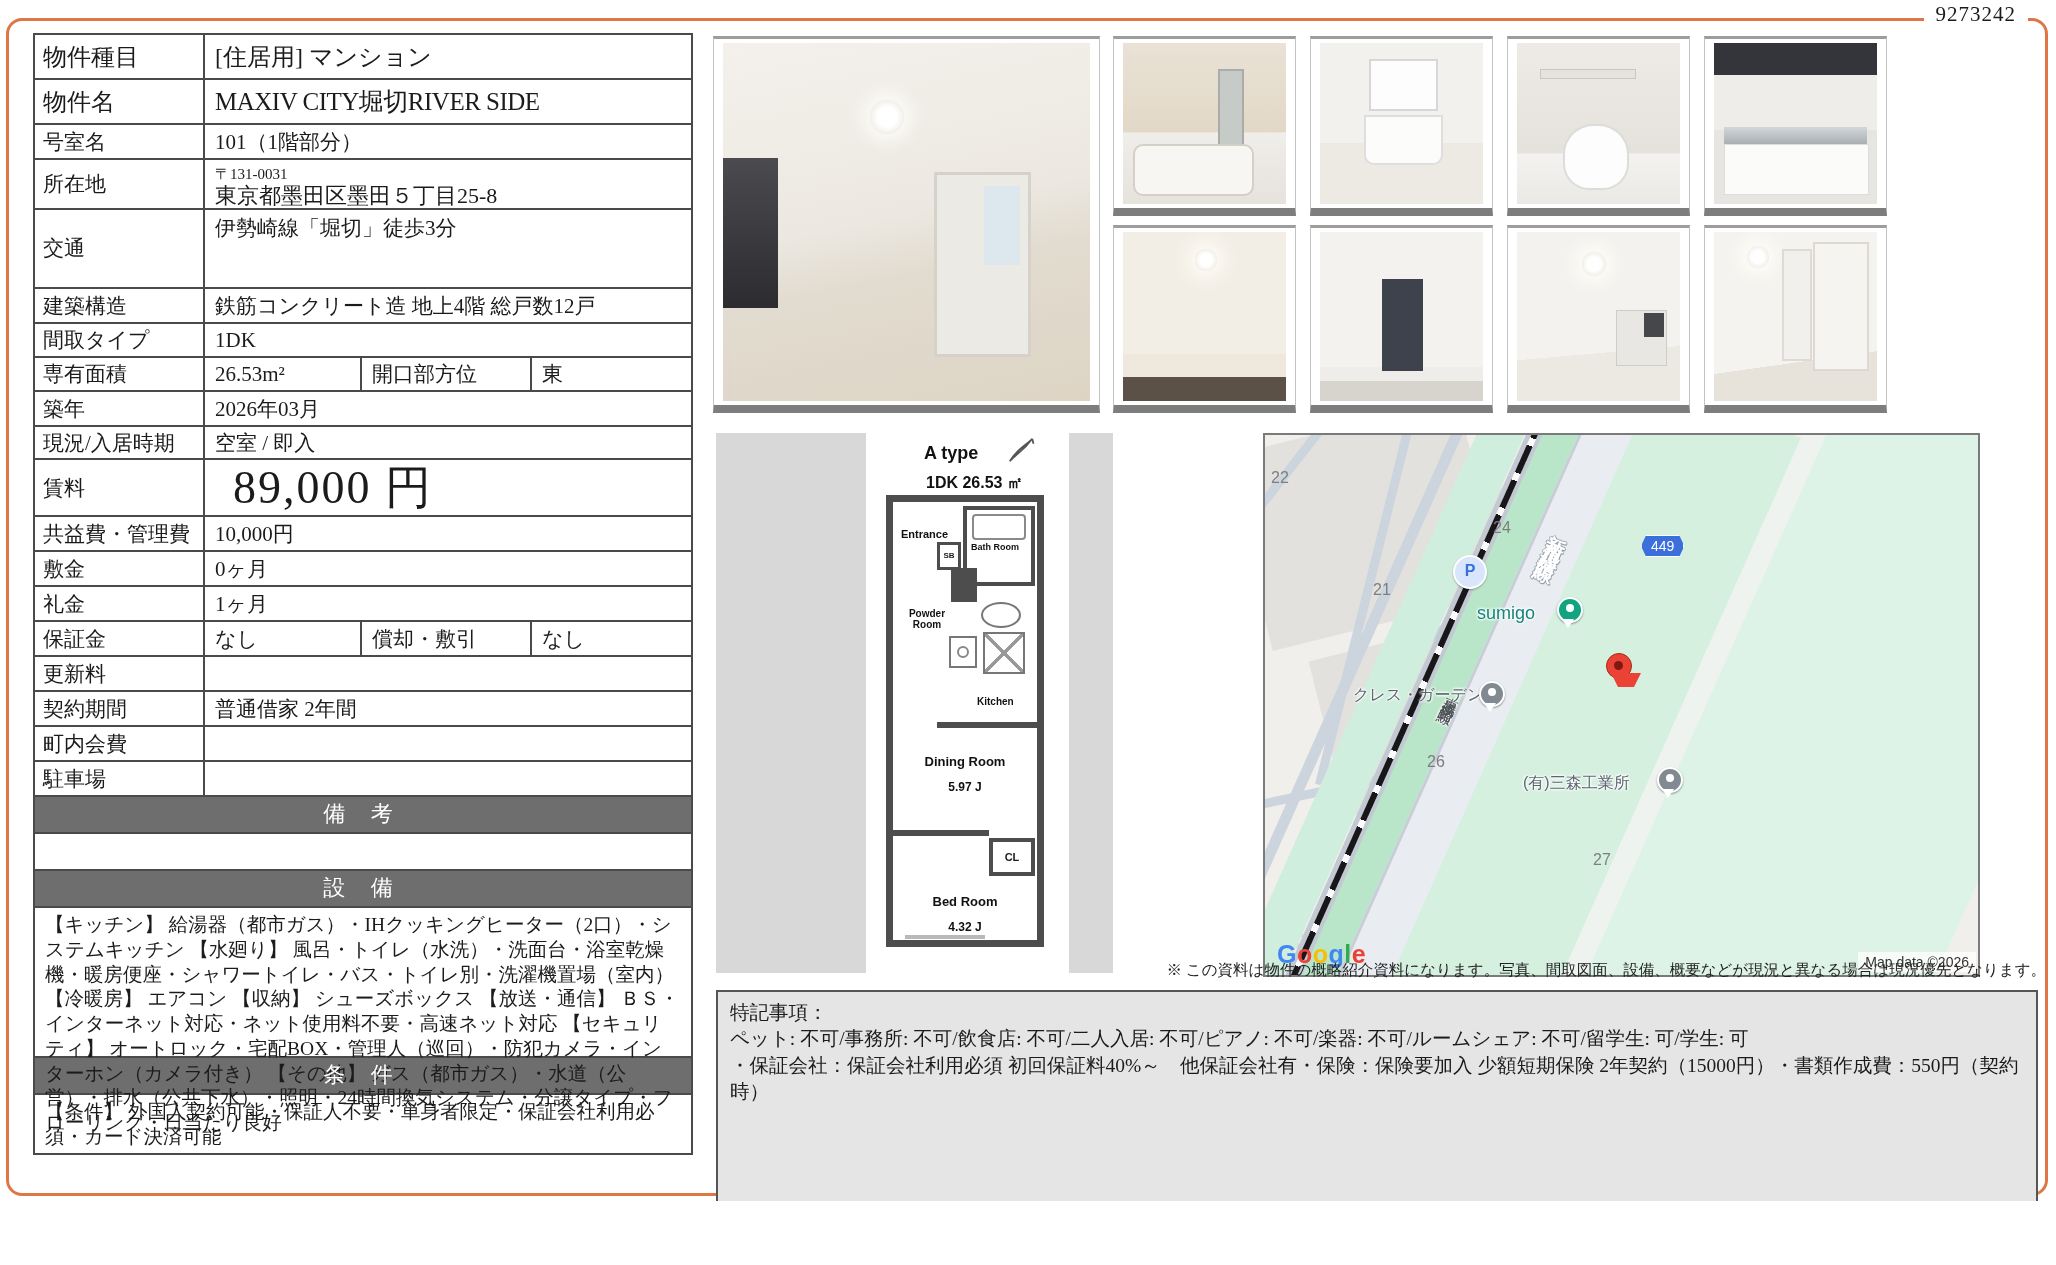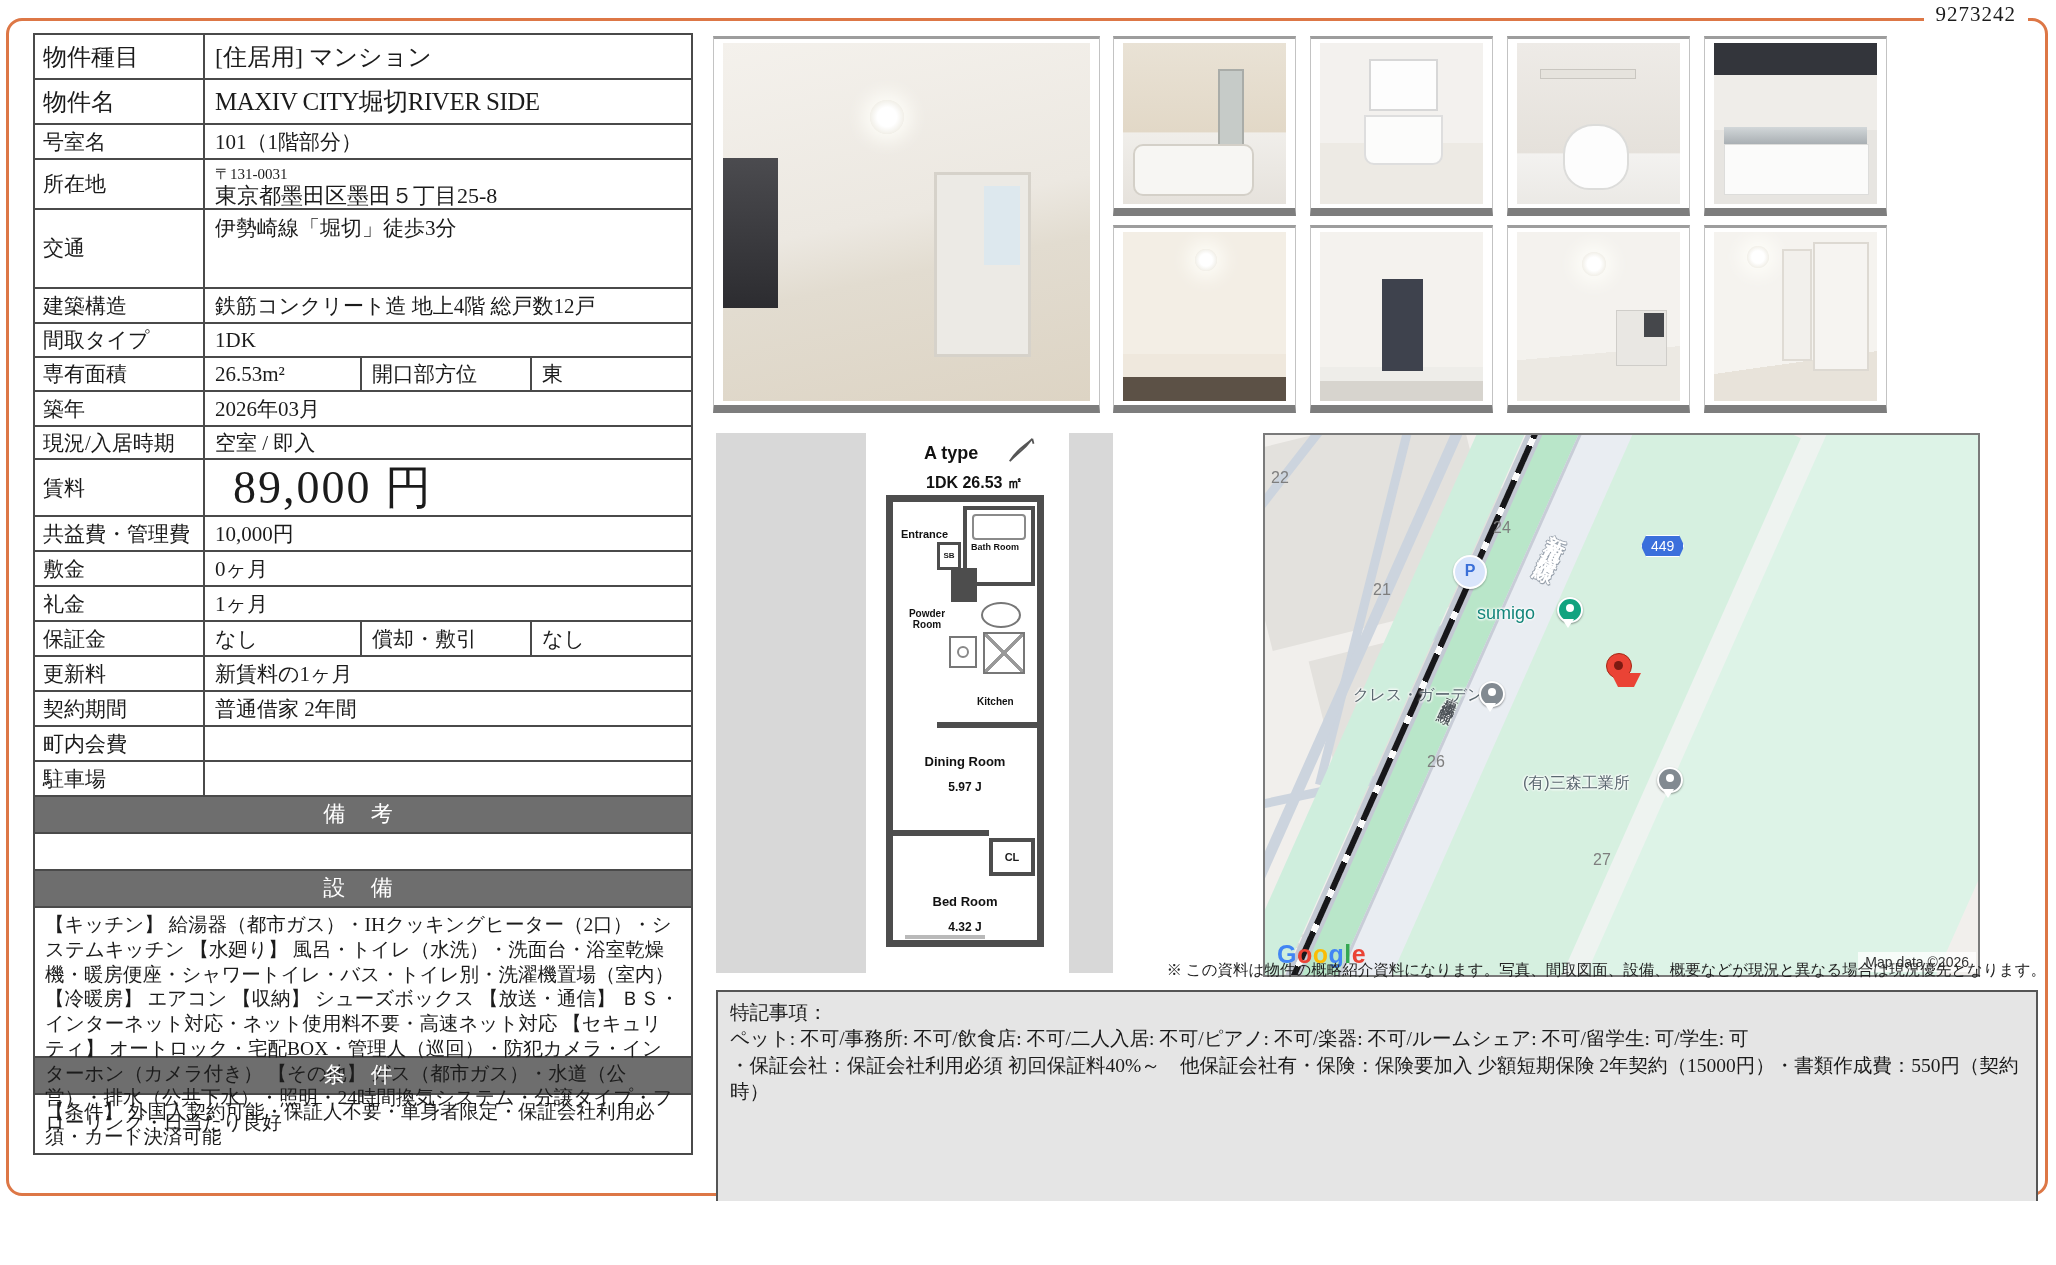--- a/index.html
+++ b/index.html
@@ -231,21 +231,20 @@
         <div class="tv">1ヶ月</div>
       </div>
     <div class="trow h35">
         <div class="tl">保証金</div>
         <div class="tv tv2">なし</div>
         <div class="tv tl2">償却・敷引</div>
         <div class="tv">なし</div>
       </div>
     <div class="trow h35">
         <div class="tl">更新料</div>
-        <div class="tv">新賃料の1ヶ月</div>
       </div>
     <div class="trow h35">
         <div class="tl">契約期間</div>
         <div class="tv">普通借家 2年間</div>
       </div>
     <div class="trow h35">
         <div class="tl">町内会費</div>
         <div class="tv"></div>
       </div>
     <div class="trow h35">

